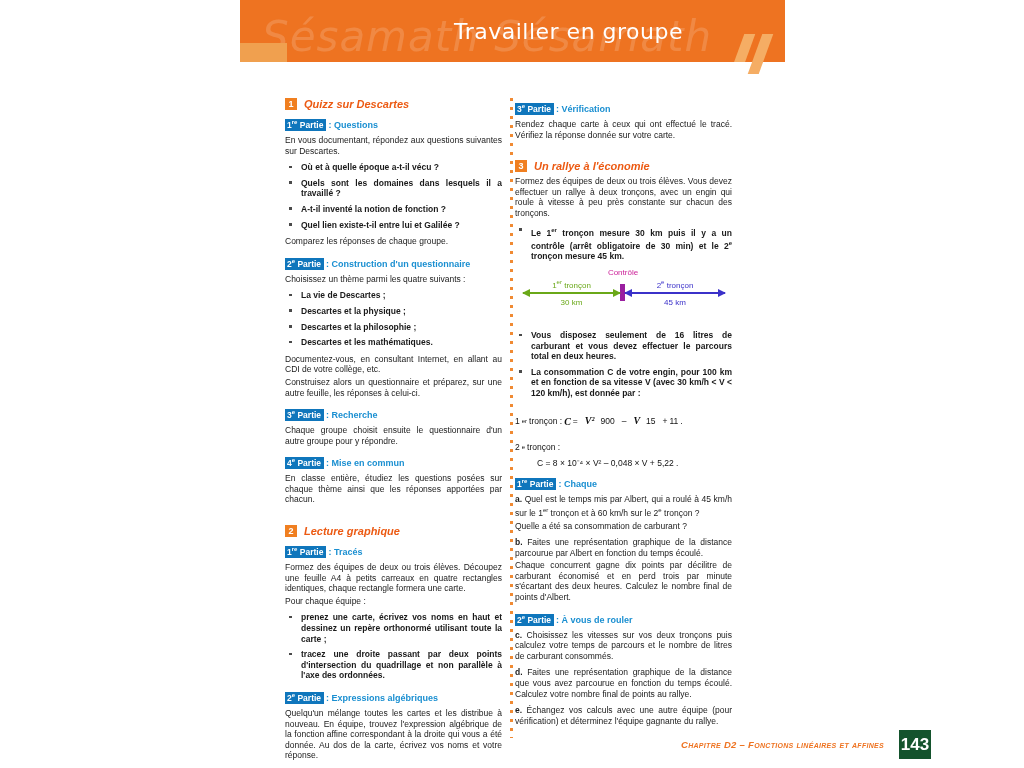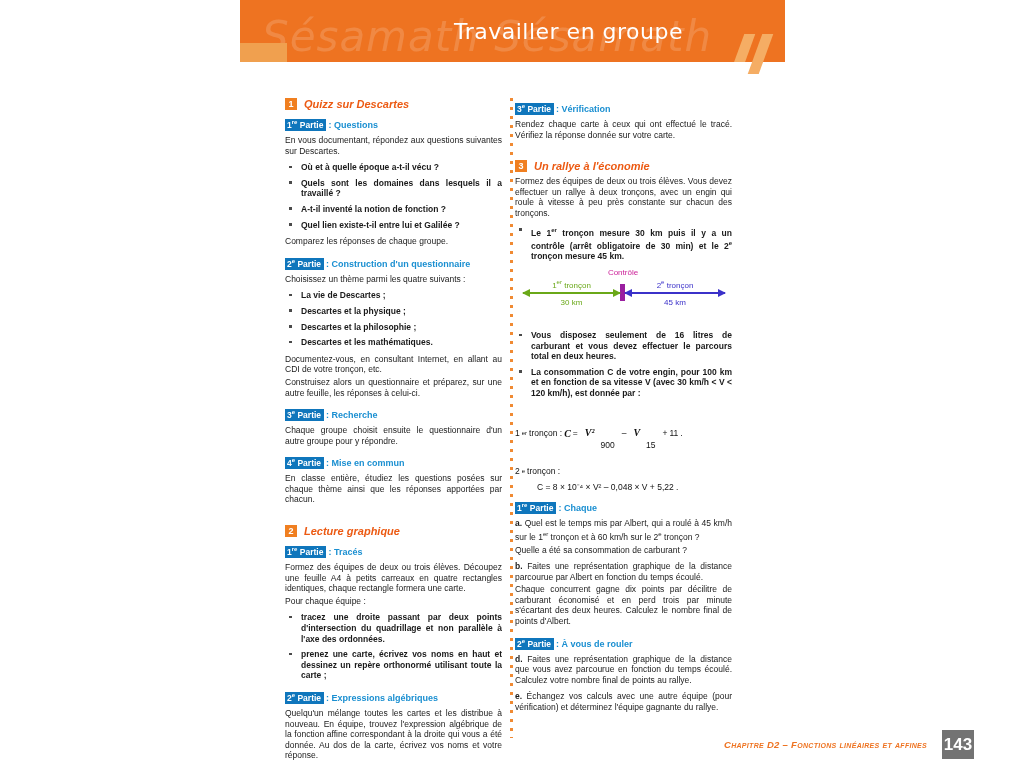--- a/index.html
+++ b/index.html
@@ -147,36 +147,36 @@
   .math .it{font-family:"Liberation Serif",serif;font-style:italic;font-weight:bold;font-size:10px;}
   .frac{
     display:inline-flex;flex-direction:row;align-items:center;
     vertical-align:middle;margin:0 2px;line-height:1.05;
   }
   .frac .num{
     font-family:"Liberation Serif",serif;font-style:italic;font-weight:bold;
     font-size:10px;padding:0 3px;
   }
   .frac .bar{height:1px;background:#111;width:100%;margin:1px 0;}
-  .frac .den{font-size:8.5px;padding:12px 3px;margin-top:24px;}
+  .frac .den{font-size:8.5px;padding:12px 3px;}
   .math-indent{margin-left:22px;}
 
   
   #footer{
-    position:absolute;left:0;top:735px;width:941px;height:33px;padding-left:43px;
+    position:absolute;left:0;top:735px;width:941px;height:33px;
   }
   #footer-text{
     position:absolute;right:57px;top:4px;
     color:#ee7321;font-size:9.5px;font-style:italic;font-weight:bold;
     font-variant:small-caps;letter-spacing:.3px;text-align:right;
     white-space:nowrap;
   }
   #page-num{
     position:absolute;right:10px;top:-5px;
-    width:32px;height:29px;background:#737373;color:#fff;
+    width:32px;height:29px;background:#14532d;color:#fff;
     font-size:17px;font-weight:bold;text-align:center;line-height:29px;
   }
   b.lead{font-weight:bold;}
 </style>
 </head>
 <body>
 
 <div id="banner">
   <div id="banner-watermark">Sésamath   Sésamath</div>
   <div id="banner-corner"></div>
@@ -217,21 +217,21 @@
 
     <p>Choisissez un thème parmi les quatre suivants :</p>
 
     <ul>
       <li>La vie de Descartes ;</li>
       <li>Descartes et la physique ;</li>
       <li>Descartes et la philosophie ;</li>
       <li>Descartes et les mathématiques.</li>
     </ul>
 
-    <p class="tight">Documentez-vous, en consultant Internet, en allant au CDI de votre tronçon, etc.</p>
+    <p class="tight">Documentez-vous, en consultant Internet, en allant au CDI de votre collège, etc.</p>
     <p>Construisez alors un questionnaire et préparez, sur une autre feuille, les réponses à celui-ci.</p>
 
     <div class="partie">
       <span class="tag"><span>3</span><sup>e</sup> <span>Partie</span></span><span class="rest">: Recherche</span>
     </div>
     <p>Chaque groupe choisit ensuite le questionnaire d'un autre groupe pour y répondre.</p>
 
     <div class="partie">
       <span class="tag"><span>4</span><sup>e</sup> <span>Partie</span></span><span class="rest">: Mise en commun</span>
     </div>
@@ -245,22 +245,22 @@
     </div>
 
     <div class="partie">
       <span class="tag"><span>1</span><sup>re</sup> <span>Partie</span></span><span class="rest">: Tracés</span>
     </div>
 
     <p class="tight">Formez des équipes de deux ou trois élèves. Découpez une feuille A4 à petits carreaux en quatre rectangles identiques, chaque rectangle formera une carte.</p>
     <p>Pour chaque équipe :</p>
 
     <ul>
+      <li>prenez une carte, écrivez vos noms en haut et dessinez un repère orthonormé utilisant toute la carte ;</li>
       <li>tracez une droite passant par deux points d'intersection du quadrillage et non parallèle à l'axe des ordonnées.</li>
-      <li>prenez une carte, écrivez vos noms en haut et dessinez un repère orthonormé utilisant toute la carte ;</li>
     </ul>
 
     <div class="partie">
       <span class="tag"><span>2</span><sup>e</sup> <span>Partie</span></span><span class="rest">: Expressions algébriques</span>
     </div>
     <p>Quelqu'un mélange toutes les cartes et les distribue à nouveau. En équipe, trouvez l'expression algébrique de la fonction affine correspondant à la droite qui vous a été donnée. Au dos de la carte, écrivez vos noms et votre réponse.</p>
   </div>
 
   <div class="col" id="col-right">
 
@@ -342,20 +342,21 @@
     <p class="tight"><b class="lead">a.</b><span> Quel est le temps mis par Albert, qui a roulé à 45 km/h sur le 1</span><sup class="sup">er</sup><span> tronçon et à 60 km/h sur le 2</span><sup class="sup">e</sup><span> tronçon ?</span></p>
     <p>Quelle a été sa consommation de carburant ?</p>
 
     <p class="tight"><b class="lead">b.</b><span> Faites une représentation graphique de la distance parcourue par Albert en fonction du temps écoulé.</span></p>
     <p>Chaque concurrent gagne dix points par décilitre de carburant économisé et en perd trois par minute s'écartant des deux heures. Calculez le nombre final de points d'Albert.</p>
 
     <div class="partie">
       <span class="tag"><span>2</span><sup>e</sup> <span>Partie</span></span><span class="rest">: À vous de rouler</span>
     </div>
 
+    <p><b class="lead">c.</b><span> Choisissez les vitesses sur vos deux tronçons puis calculez votre temps de parcours et le nombre de litres de carburant consommés.</span></p>
     <p><b class="lead">d.</b><span> Faites une représentation graphique de la distance que vous avez parcourue en fonction du temps écoulé. Calculez votre nombre final de points au rallye.</span></p>
     <p><b class="lead">e.</b><span> Échangez vos calculs avec une autre équipe (pour vérification) et déterminez l'équipe gagnante du rallye.</span></p>
   </div>
 </div>
 
 <div id="footer">
   <div id="footer-text">Chapitre D2 – Fonctions linéaires et affines</div>
   <div id="page-num">143</div>
 </div>
 

